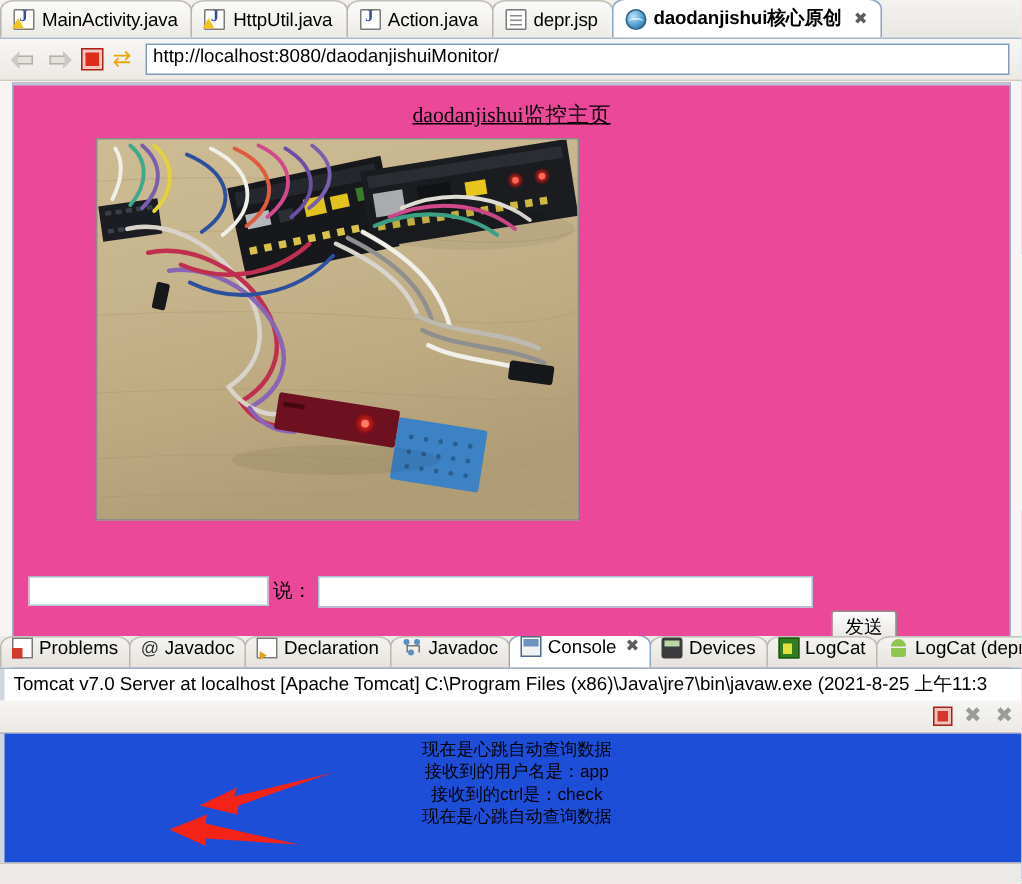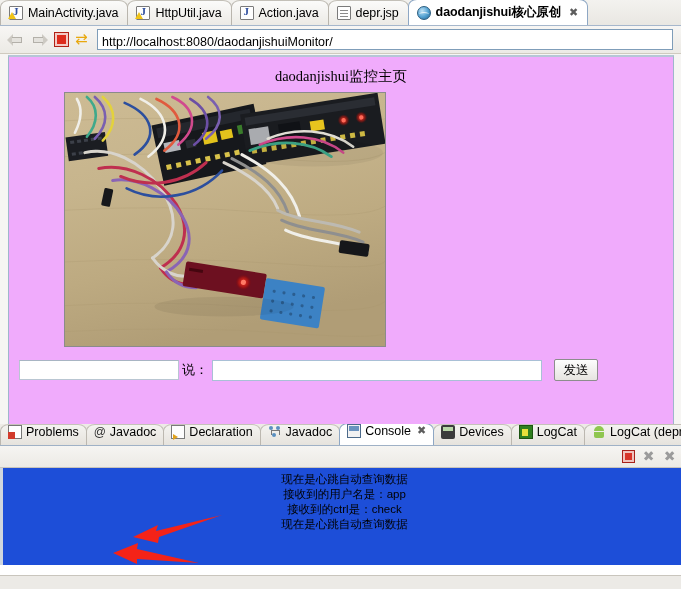--- a/index.html
+++ b/index.html
@@ -162,36 +162,37 @@
     line-height: 15px;
     font-family: "DejaVu Sans", sans-serif;
   }
   .urlbox {
     flex: 1;
     margin-right: 8px;
     height: 21px;
     background: #fff;
     border: 1px solid #7f9db9;
     display: flex;
-    align-items: flex-end;
+    align-items: flex-start;
     padding: 0 4px;
     font-size: 12.5px;
     color: #000;
     font-family: "Liberation Sans", sans-serif;
   }
 
   
   .pagearea {
     position: absolute;
     left: 8px; top: 55px;
     width: 666px; height: 391px;
-    background: #f0abfc;
+    background: #ec4899;
     border: 1px solid #9fb6cc;
     border-top: 2px solid #b6c6d6;
     overflow: hidden;
+    text-decoration: underline;
   }
   .page-title {
     text-align: center;
     font-size: 14.5px;
     color: #000;
     margin-top: 10px;
     font-family: "Liberation Serif", "DejaVu Serif", serif;
   }
 
   
@@ -234,20 +235,21 @@
   .sendbtn {
     margin-left: 12px;
     min-width: 44px; height: 22px;
     background: linear-gradient(#fdfdfd, #e6e4e0);
     border: 1px solid #8d8d8d;
     border-radius: 2px;
     font-size: 12.5px;
     color: #000;
     display: flex; align-items: center; justify-content: center;
     padding: 0 7px;
+    margin-top: 48px;
   }
 
   
   .viewtabs {
     position: absolute;
     left: 0; top: 424px;
     width: 681px; height: 22px;
     background: linear-gradient(#eeece7, #e3e0da);
     display: flex;
     align-items: flex-end;
@@ -618,20 +620,21 @@
       <span class="icn icn-logcat"></span>
       <span>LogCat</span>
     </div>
     <div class="vtab">
       <span class="icn icn-android"></span>
       <span>LogCat (depr</span>
     </div>
   </div>
 
   <div class="console-panel">
+    <div class="console-head">Tomcat v7.0 Server at localhost [Apache Tomcat] C:\Program Files (x86)\Java\jre7\bin\javaw.exe (2021-8-25 上午11:3</div>
     <div class="console-toolbar">
       <span class="ct-stop"></span>
       <span class="ct-x">✖</span>
       <span class="ct-x">✖</span>
     </div>
     <div class="console-body">
       <div class="cline">现在是心跳自动查询数据</div>
       <div class="cline">接收到的用户名是：app</div>
       <div class="cline">接收到的ctrl是：check</div>
       <div class="cline">现在是心跳自动查询数据</div>

